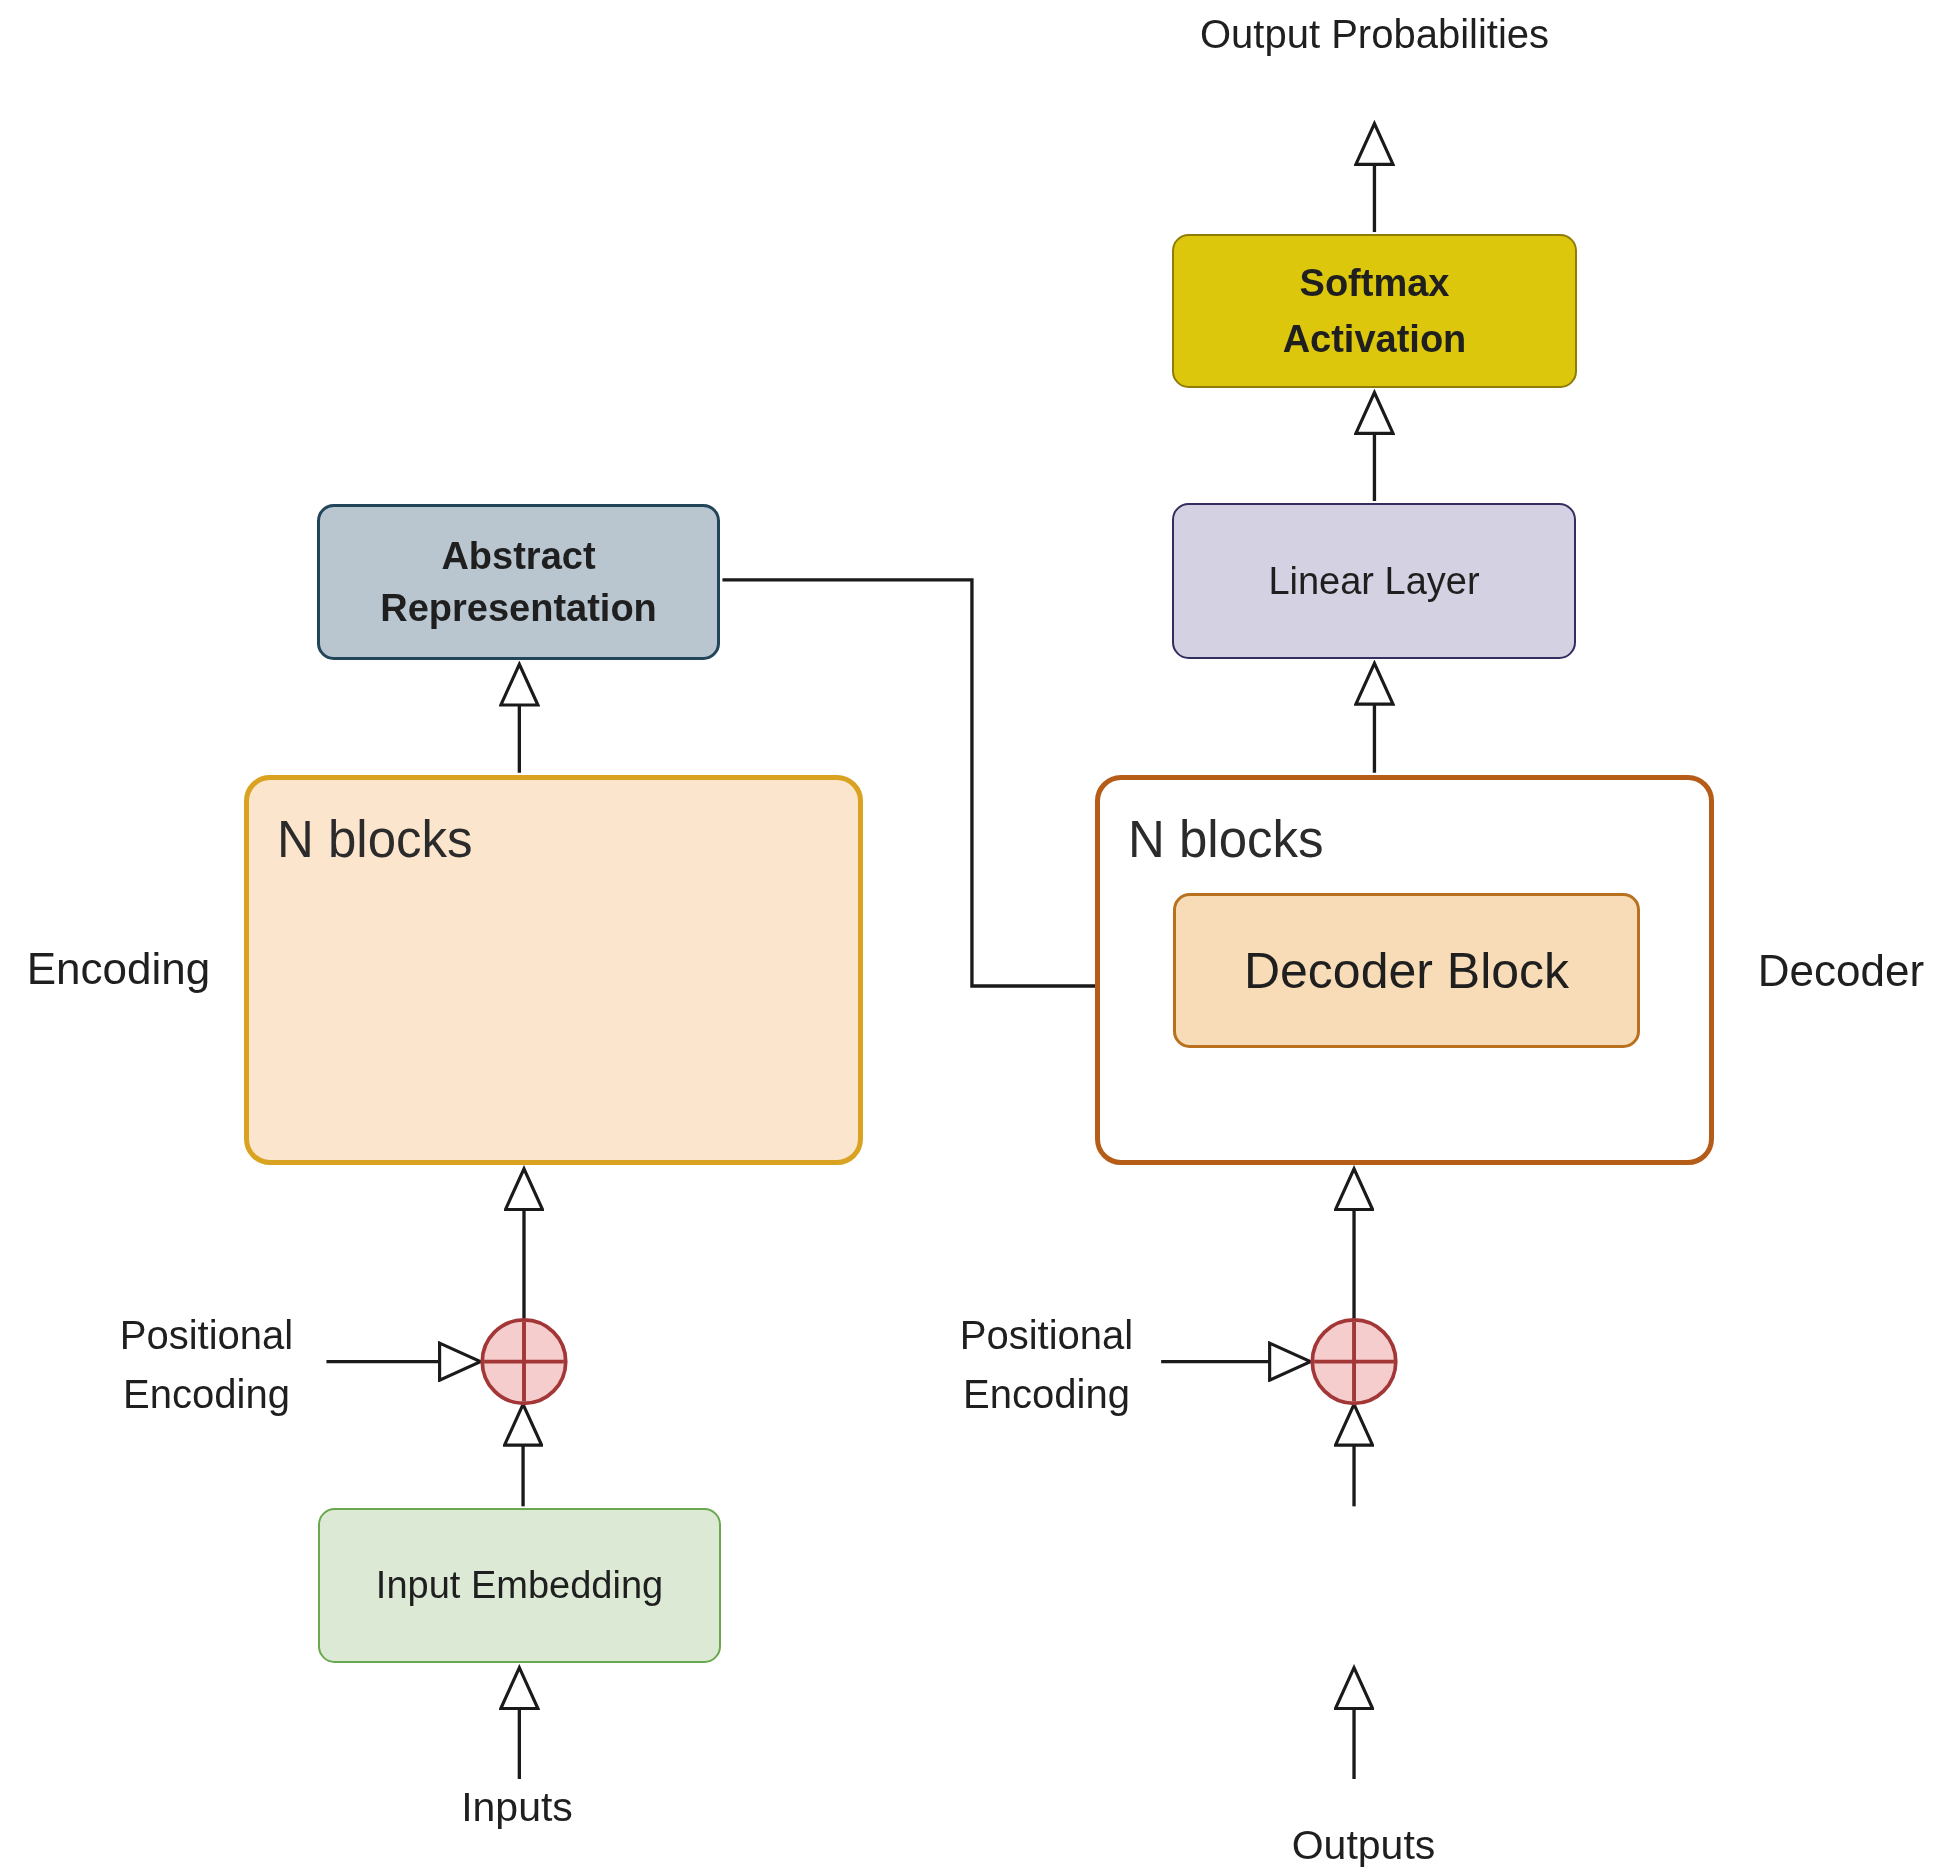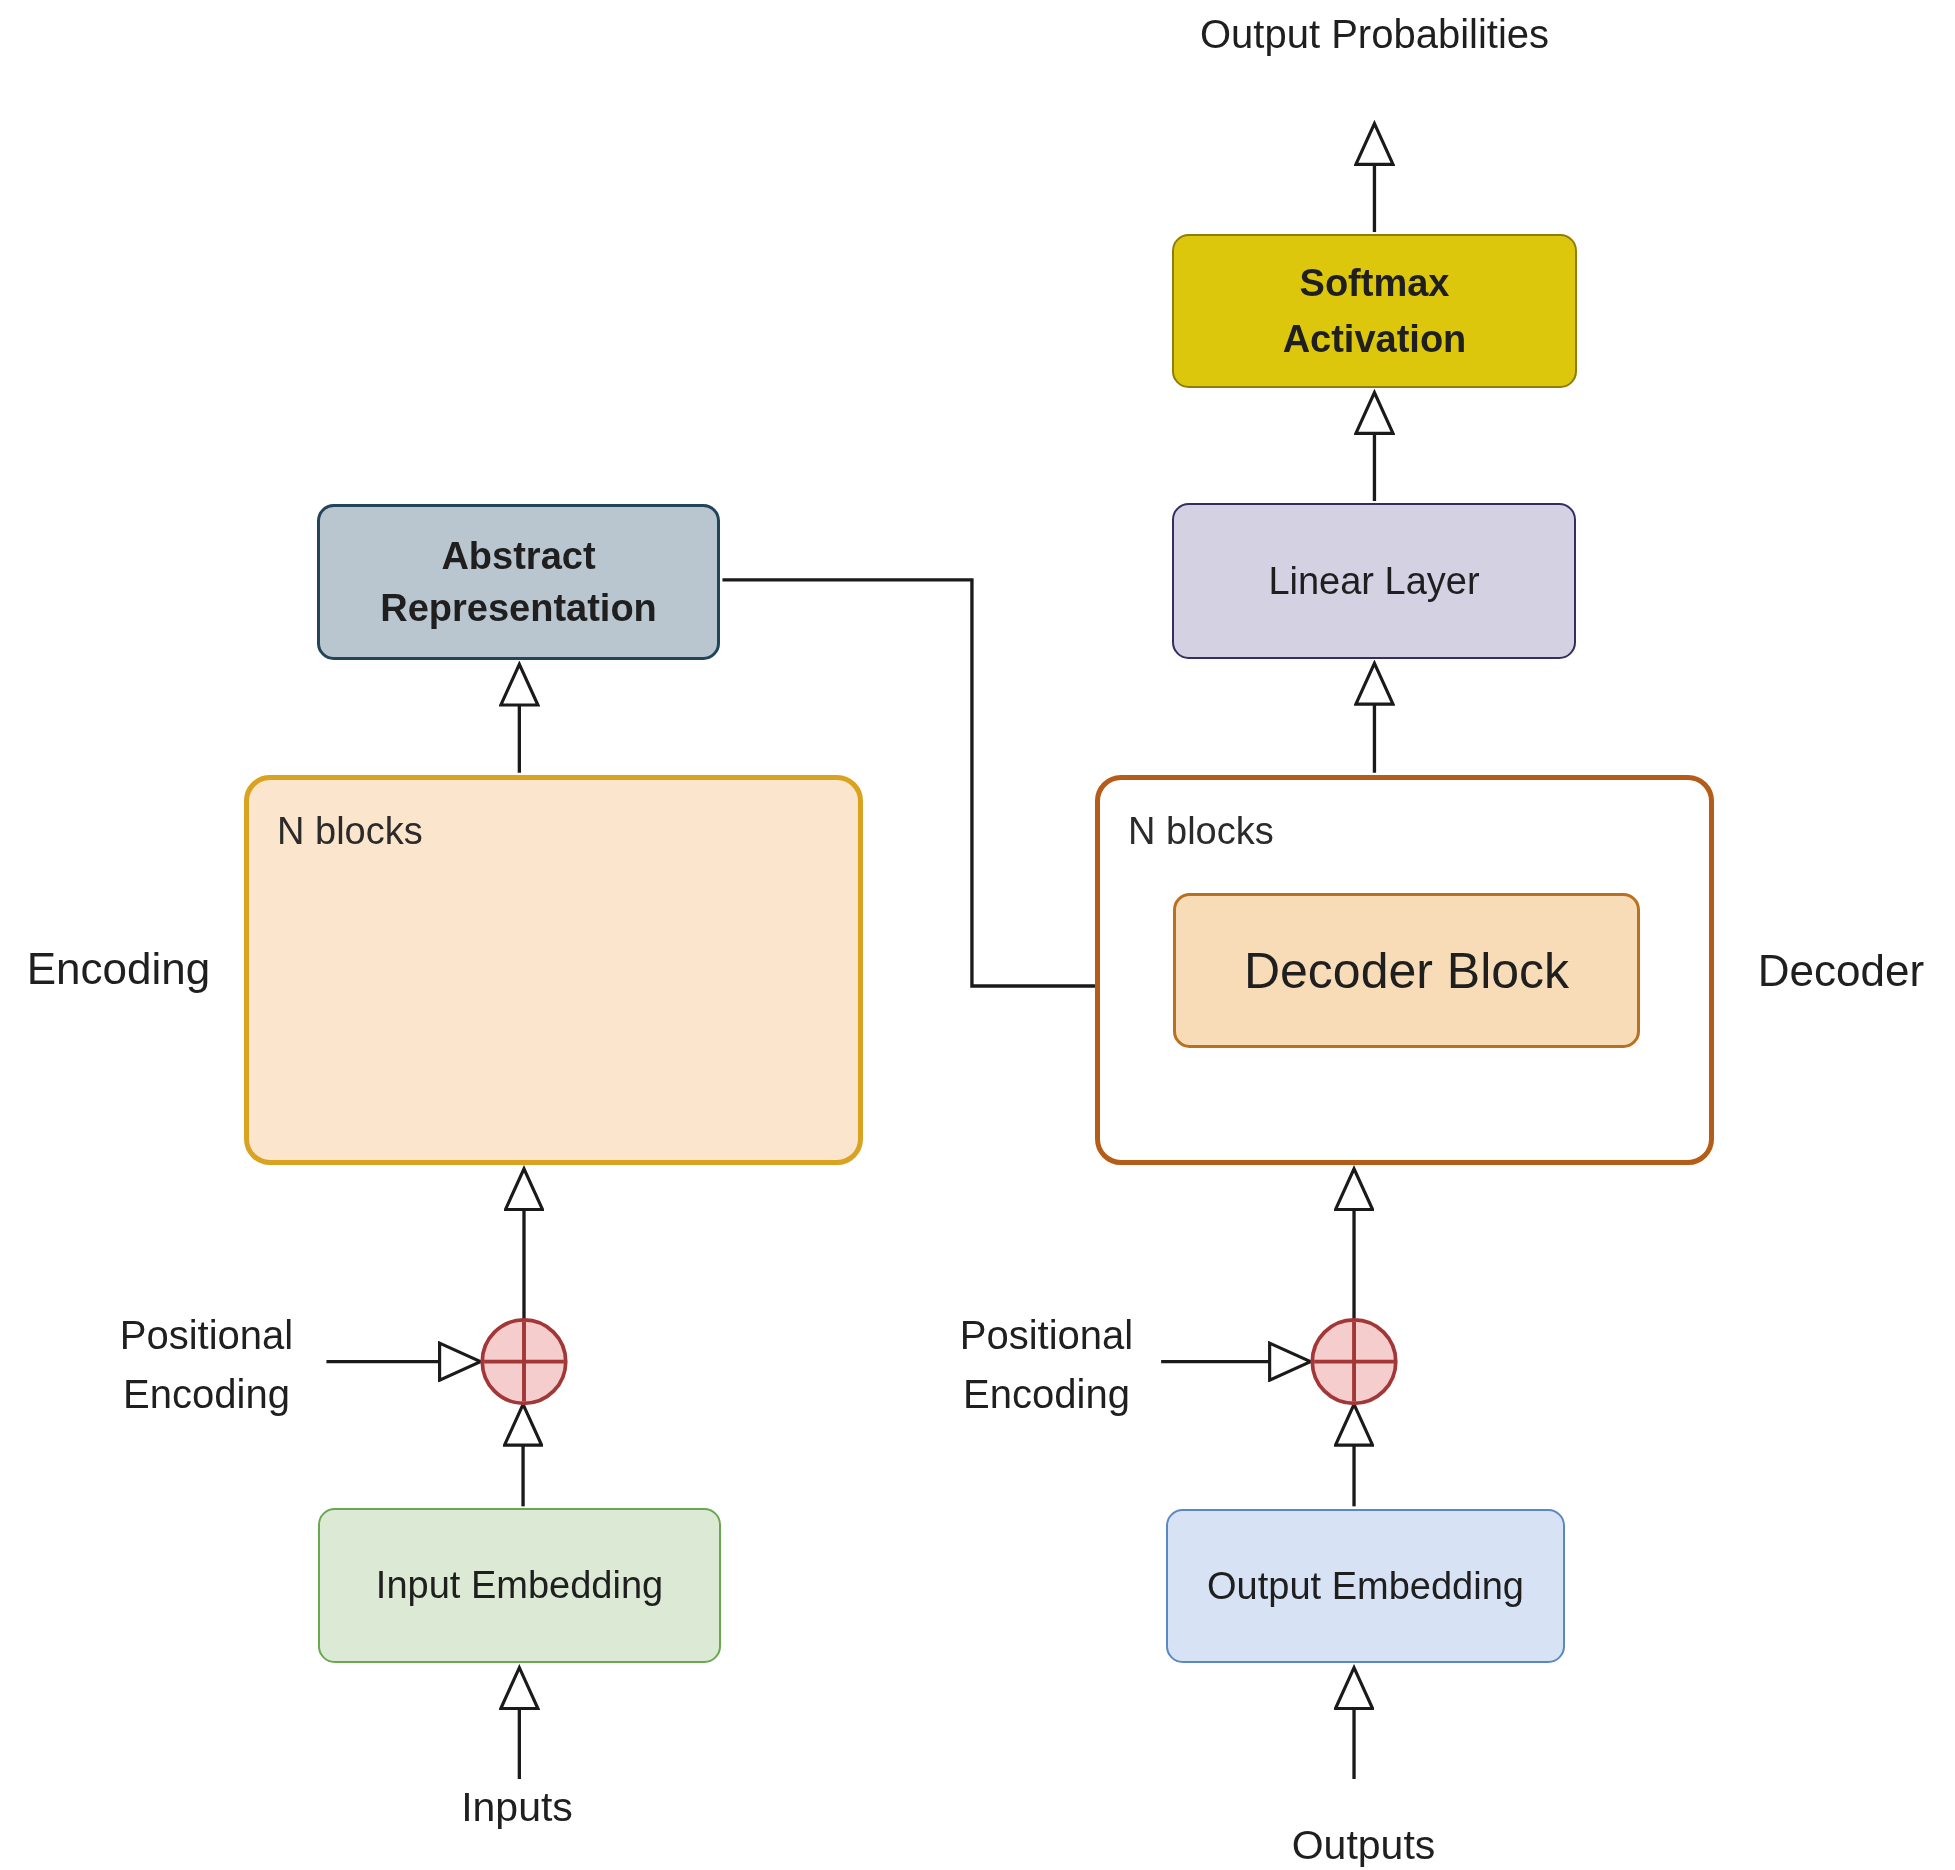--- a/index.html
+++ b/index.html
@@ -23,21 +23,21 @@
   .linear{left:1172px;top:503px;width:404px;height:156px;border-radius:16.7px;
           background:var(--linear-fill);border:2.8px solid var(--linear-border);
           font-size:38px;line-height:54px;}
   .abstract{left:317px;top:504px;width:403px;height:156px;border-radius:16.7px;
             background:var(--abstract-fill);border:3.2px solid var(--abstract-border);
             font-size:38px;font-weight:600;line-height:52px;}
   .enc-container{left:244px;top:775px;width:619px;height:390px;border-radius:26px;
                  background:var(--encoder-fill);border:5.6px solid var(--encoder-border);}
   .dec-container{left:1095px;top:775px;width:619px;height:390px;border-radius:26px;
                  background:var(--decoder-fill);border:5.6px solid var(--decoder-border);}
-  .nblocks{position:absolute;left:28px;top:30px;font-size:38px;color:#2b2b2b;}
+  .nblocks{position:absolute;left:28px;top:30px;font-size:51px;color:#2b2b2b;}
   .enc-block{left:323px;top:893px;width:461px;height:155px;border-radius:16.7px;
              background:var(--encoder-block-fill);border:3.2px solid var(--encoder-block-border);
              font-size:38px;}
   .dec-block{left:1173px;top:893px;width:467px;height:155px;border-radius:16.7px;
              background:var(--decoder-block-fill);border:3.7px solid var(--decoder-block-border);
              font-size:50px;}
   .input-emb{left:318px;top:1508px;width:403px;height:155px;border-radius:16.7px;
              background:var(--input-fill);border:2.8px solid var(--input-border);font-size:38px;}
   .output-emb{left:1166px;top:1509px;width:399px;height:154px;border-radius:16.7px;
               background:var(--output-fill);border:2.8px solid var(--output-border);font-size:38px;}
@@ -129,16 +129,15 @@
   <div class="node enc-container">
     <span class="nblocks">N blocks</span>
   </div>
 
   <div class="node dec-container">
     <span class="nblocks">N blocks</span>
   </div>
   <div class="node dec-block">Decoder Block</div>
 
   <div class="node input-emb">Input Embedding</div>
-  <div class="node output-emb">Output Embedding</div>
 
 </div>
 
 
 </body></html>

